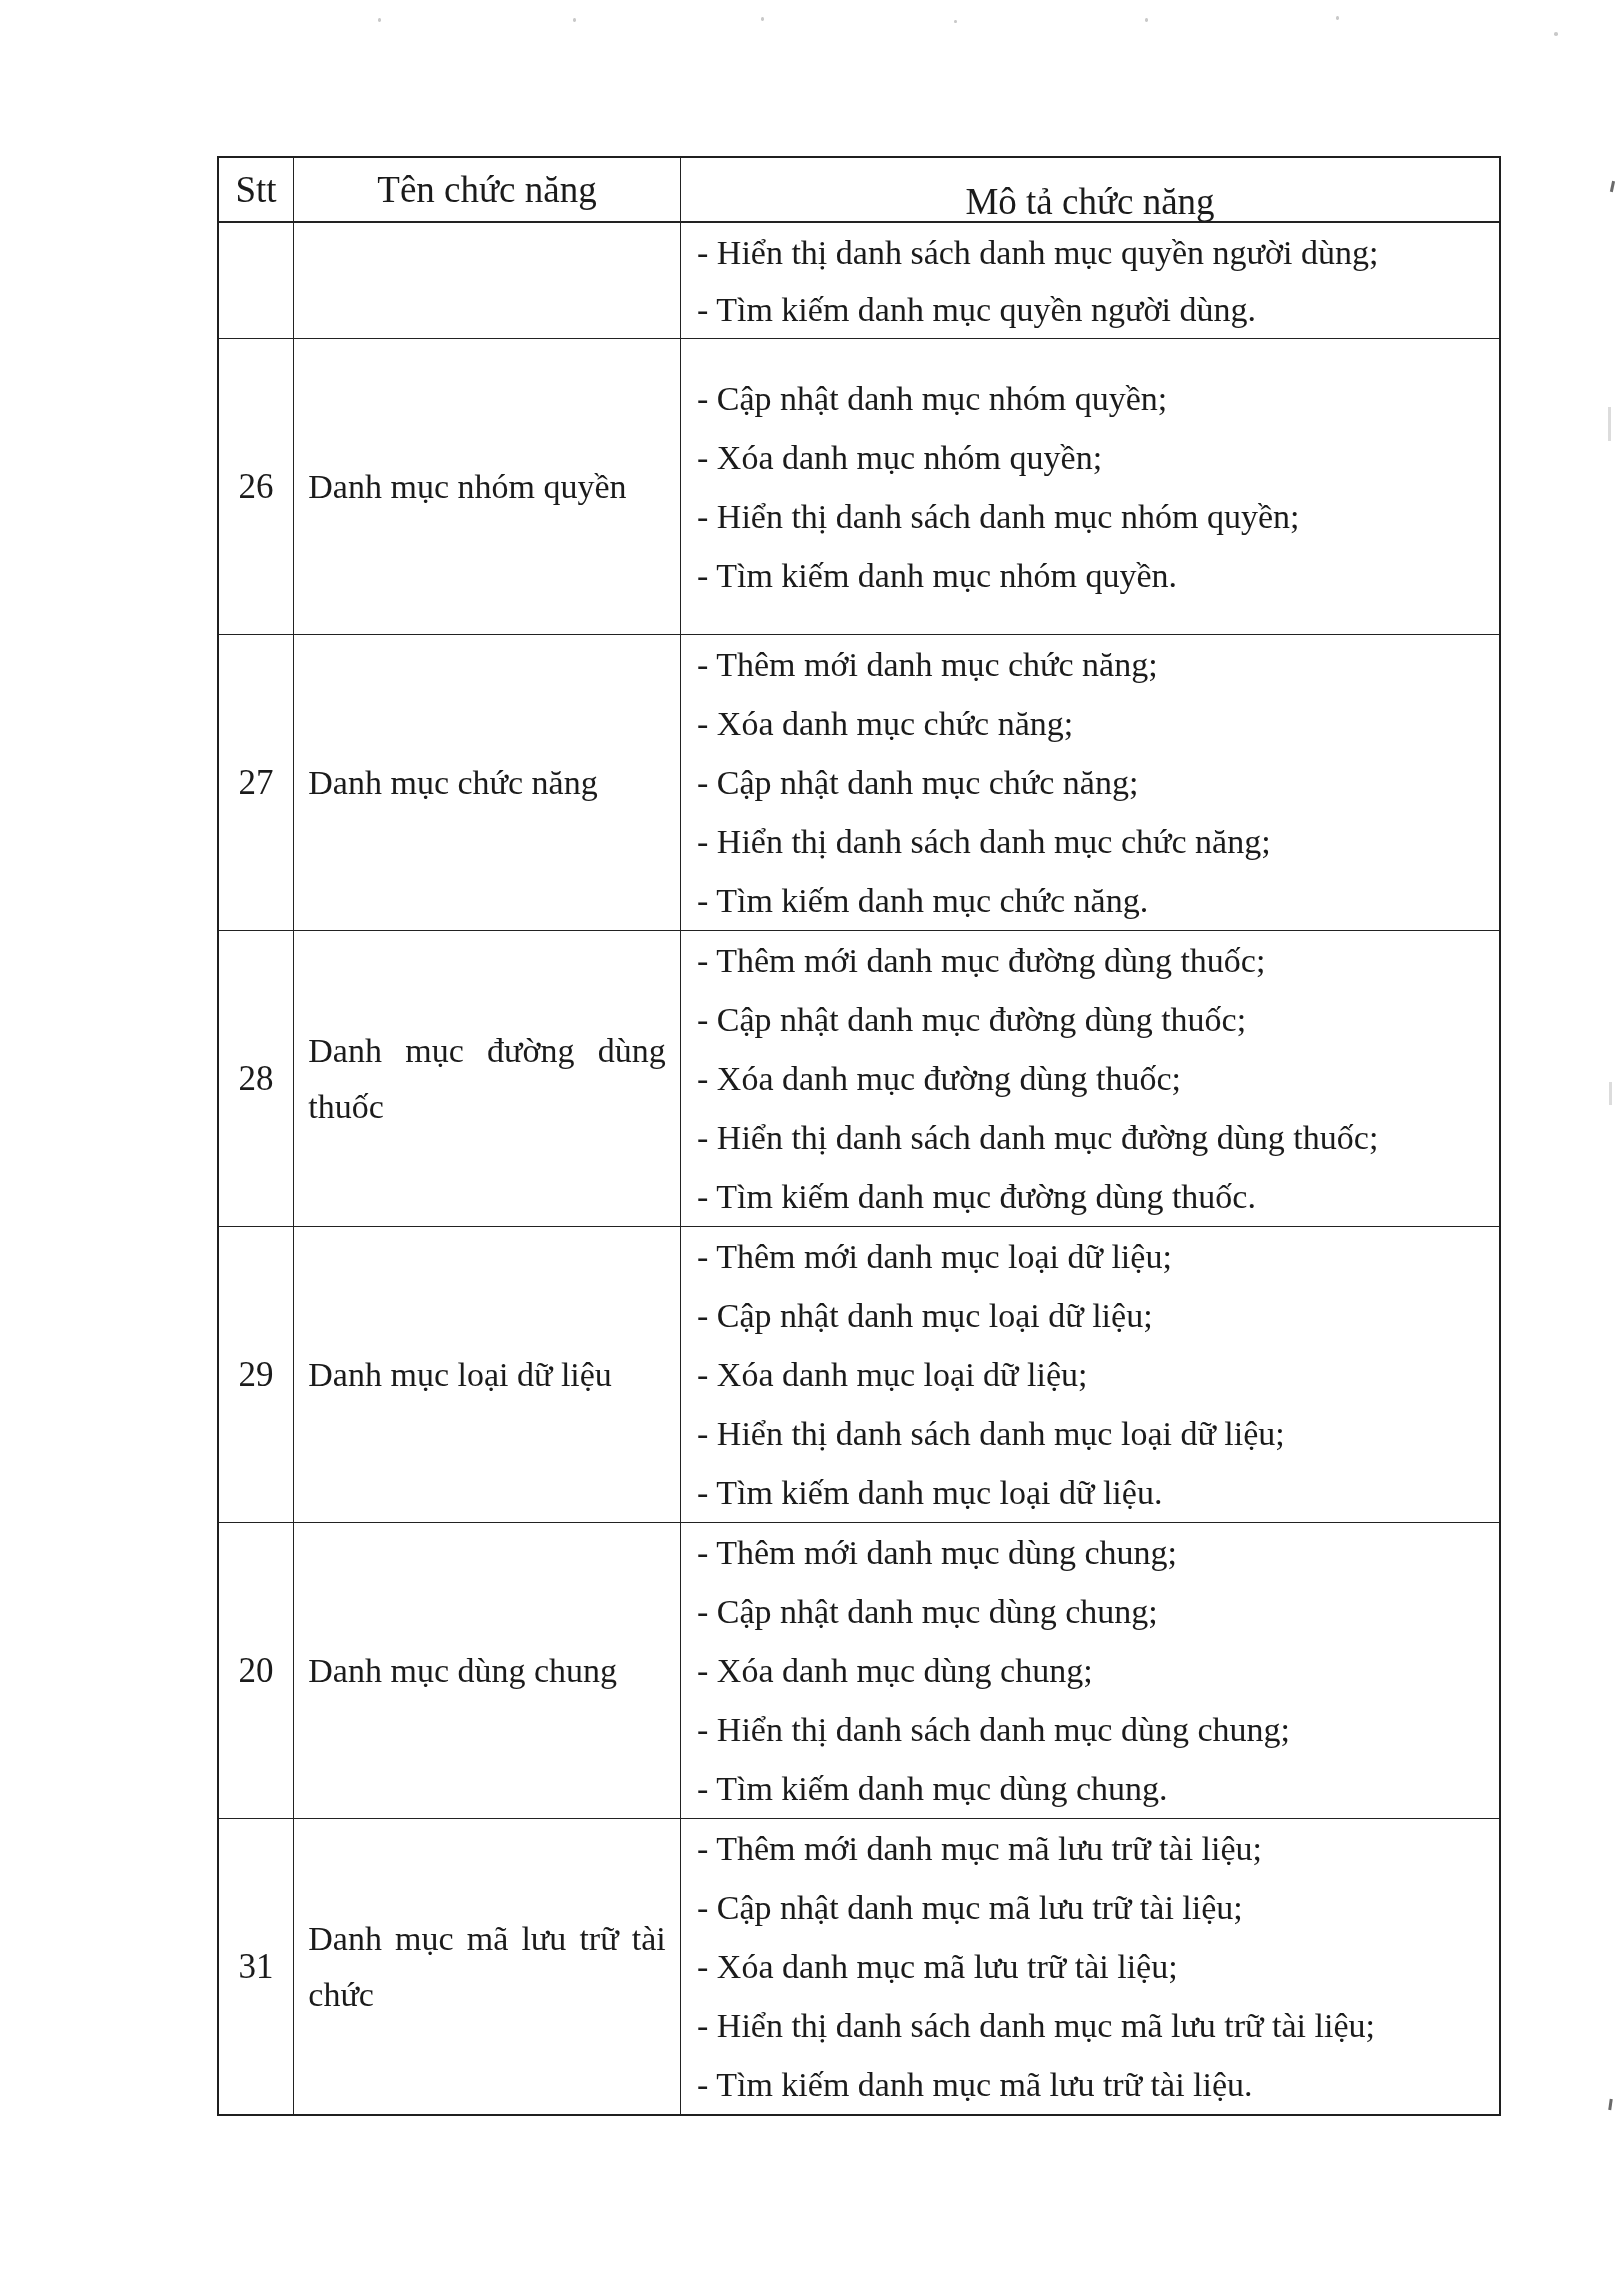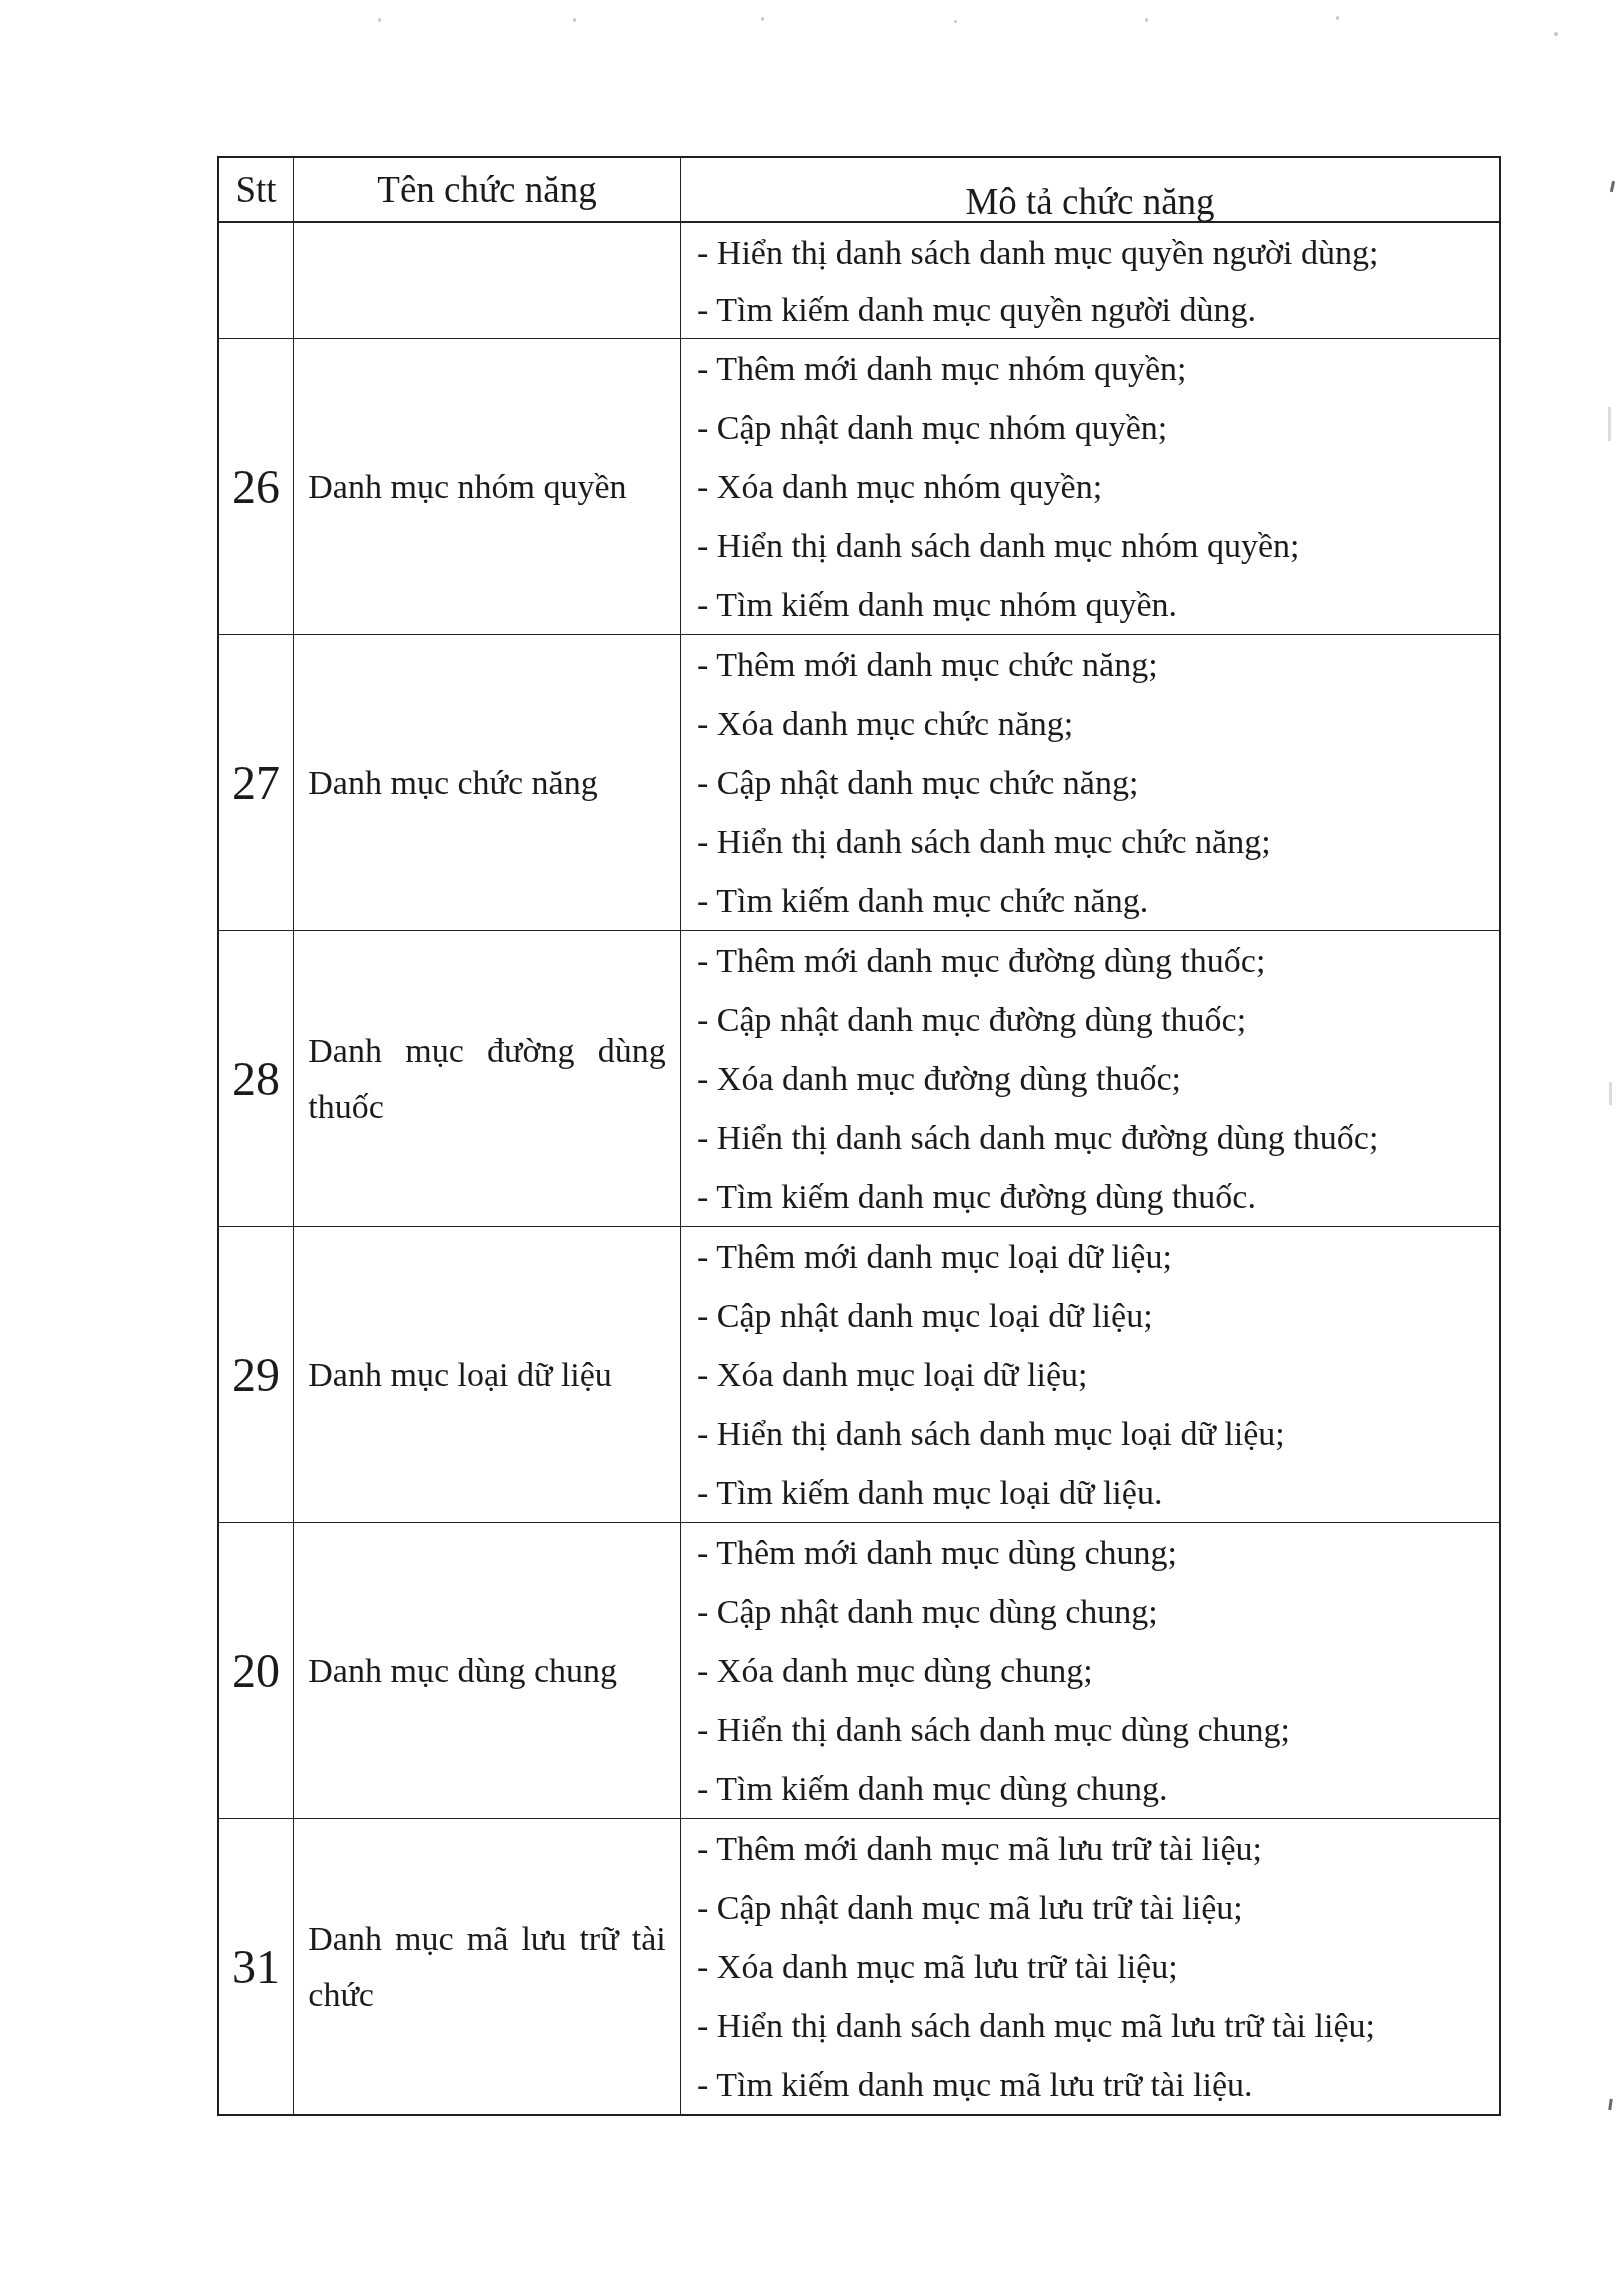--- a/index.html
+++ b/index.html
@@ -22,21 +22,21 @@
   .t-row{display:flex;box-sizing:border-box;}
   .t-row + .t-row{border-top:1.8px solid #222;}
   .header-row{height:64px;border-bottom:0.9px solid #222;}
   .cont-row{height:116px;}
   .data-row{height:296px;}
   .cell{box-sizing:border-box;display:flex;}
   .c-stt{
     width:75px;flex:0 0 75px;
     border-right:1.8px solid #222;
     align-items:center;justify-content:center;
-    font-size:48px;
+    font-size:35px;
   }
   .c-name{
     width:387px;flex:0 0 387px;
     border-right:1.8px solid #222;
     align-items:center;
     padding:0 14.3px;
   }
   .name-text{
     font-size:34px;
     line-height:56px;
@@ -99,21 +99,20 @@
           <div class="desc-line">- Tìm kiếm danh mục quyền người dùng.</div>
         </div>
     </div>
 
     <div class="t-row data-row">
       <div class="cell c-stt">26</div>
       <div class="cell c-name">
         <div class="name-text">Danh mục nhóm quyền</div>
       </div>
       <div class="cell c-desc">
-          <div class="desc-line">- Thêm mới danh mục nhóm quyền;</div>
           <div class="desc-line">- Cập nhật danh mục nhóm quyền;</div>
           <div class="desc-line">- Xóa danh mục nhóm quyền;</div>
           <div class="desc-line">- Hiển thị danh sách danh mục nhóm quyền;</div>
           <div class="desc-line">- Tìm kiếm danh mục nhóm quyền.</div>
         </div>
     </div>
 
     <div class="t-row data-row">
       <div class="cell c-stt">27</div>
       <div class="cell c-name">

